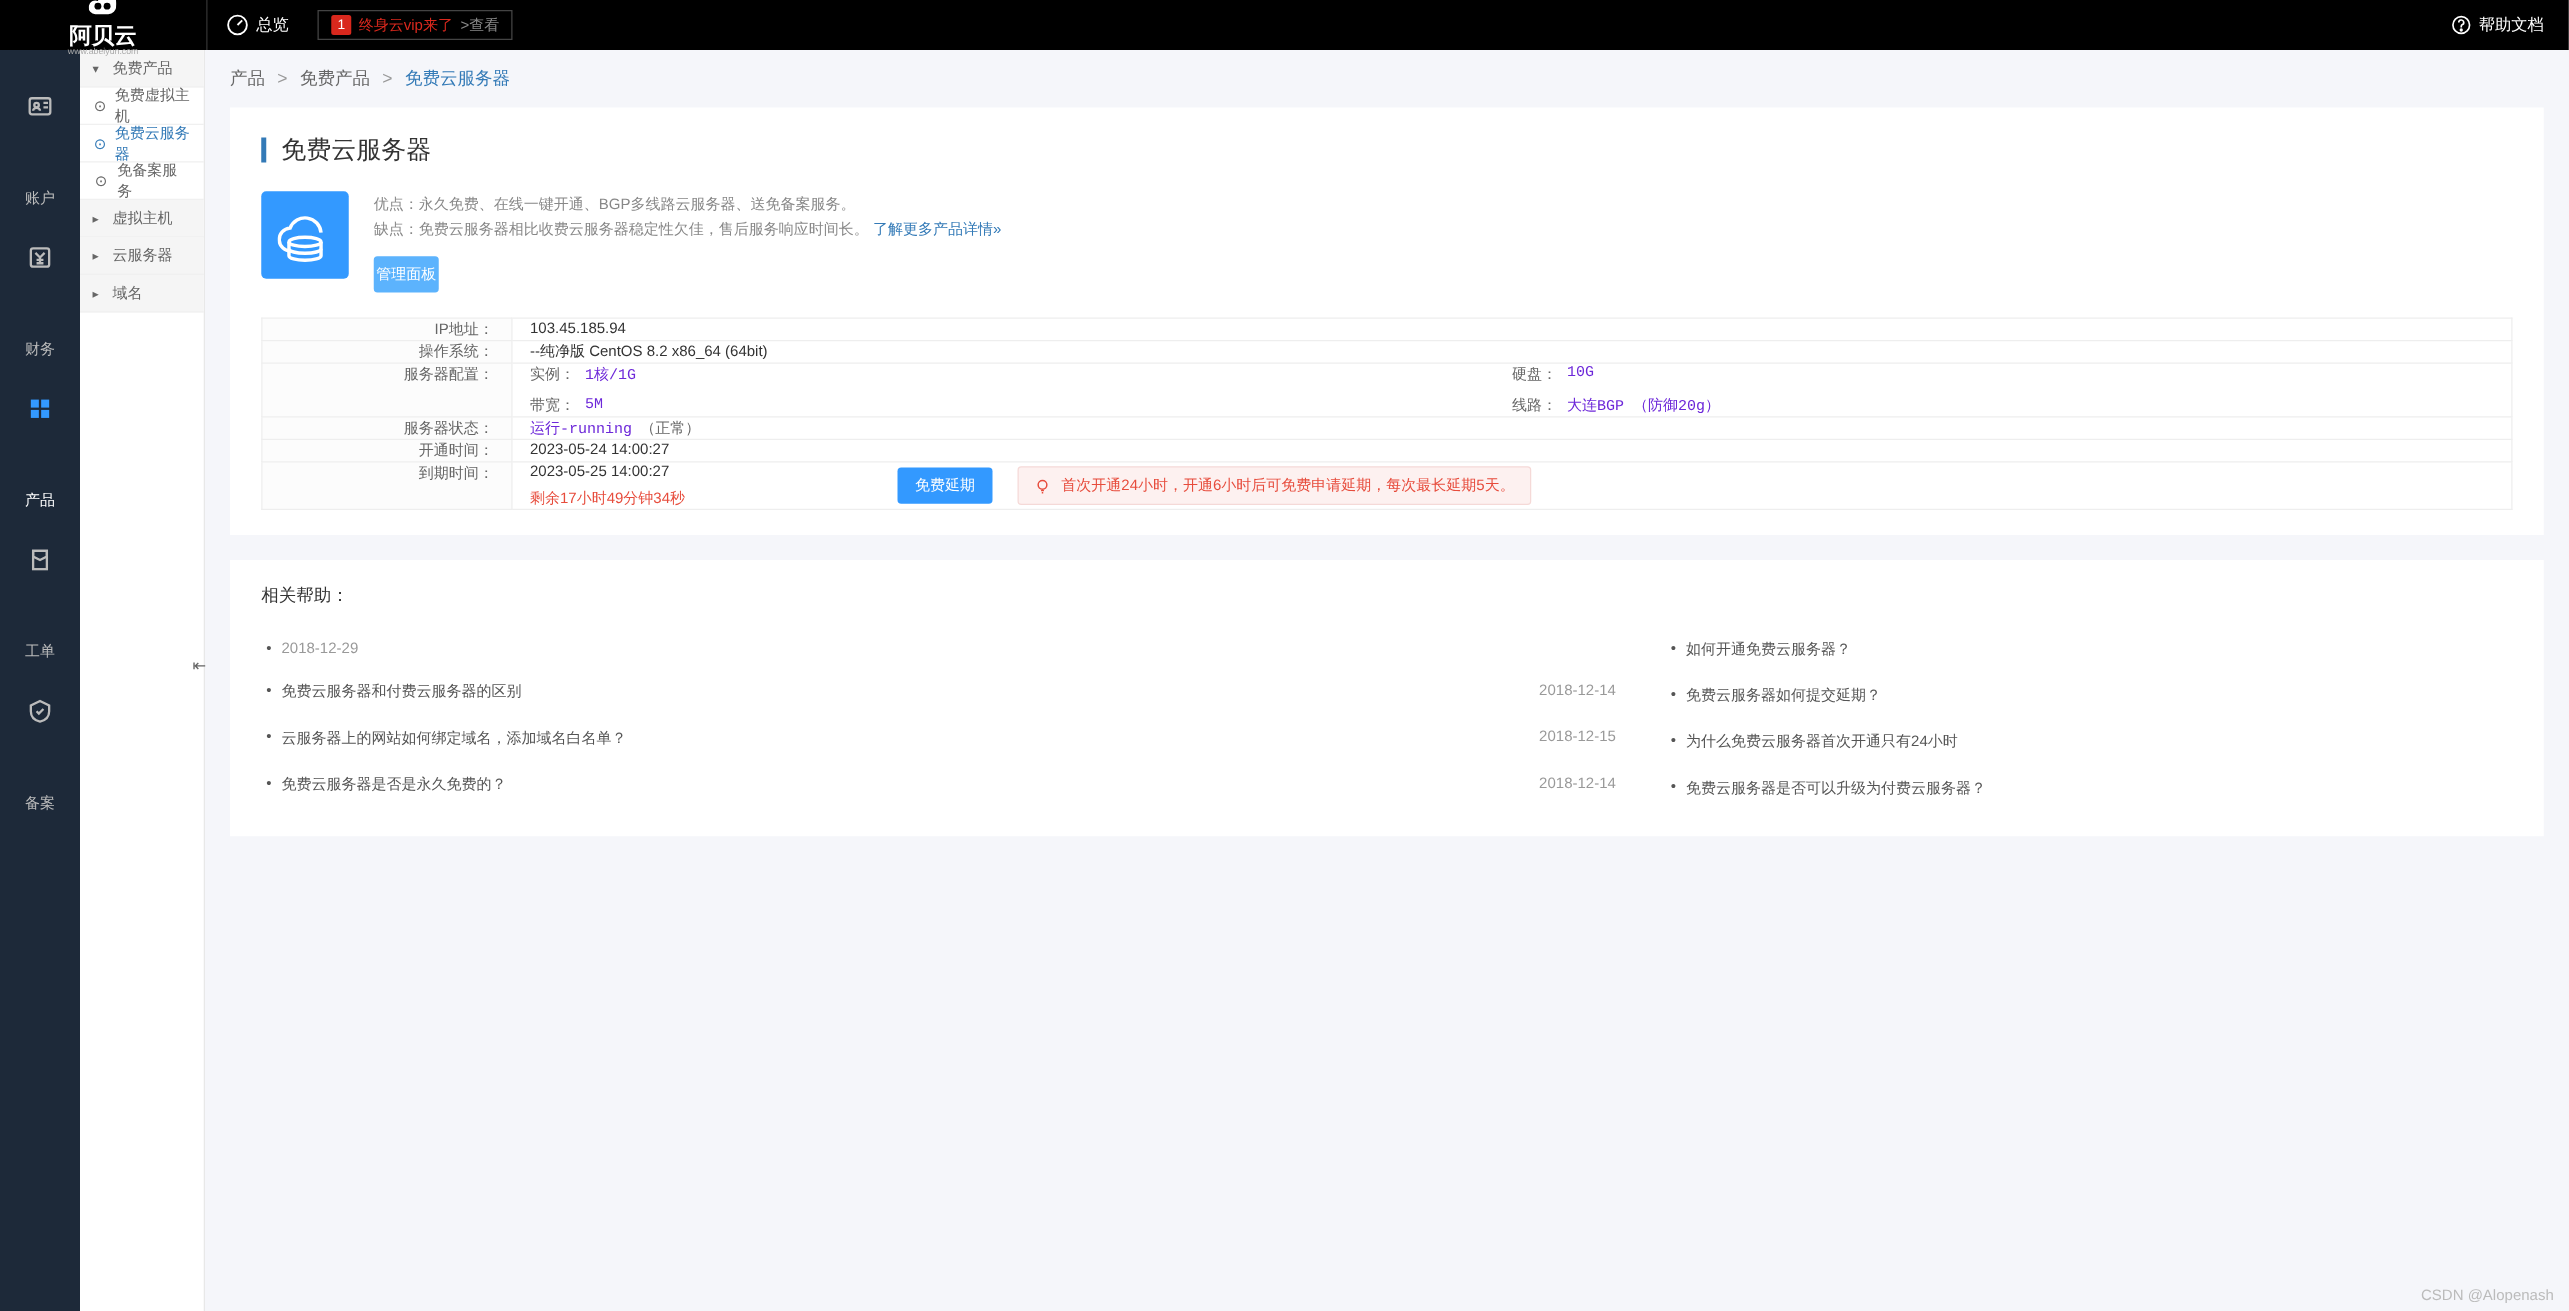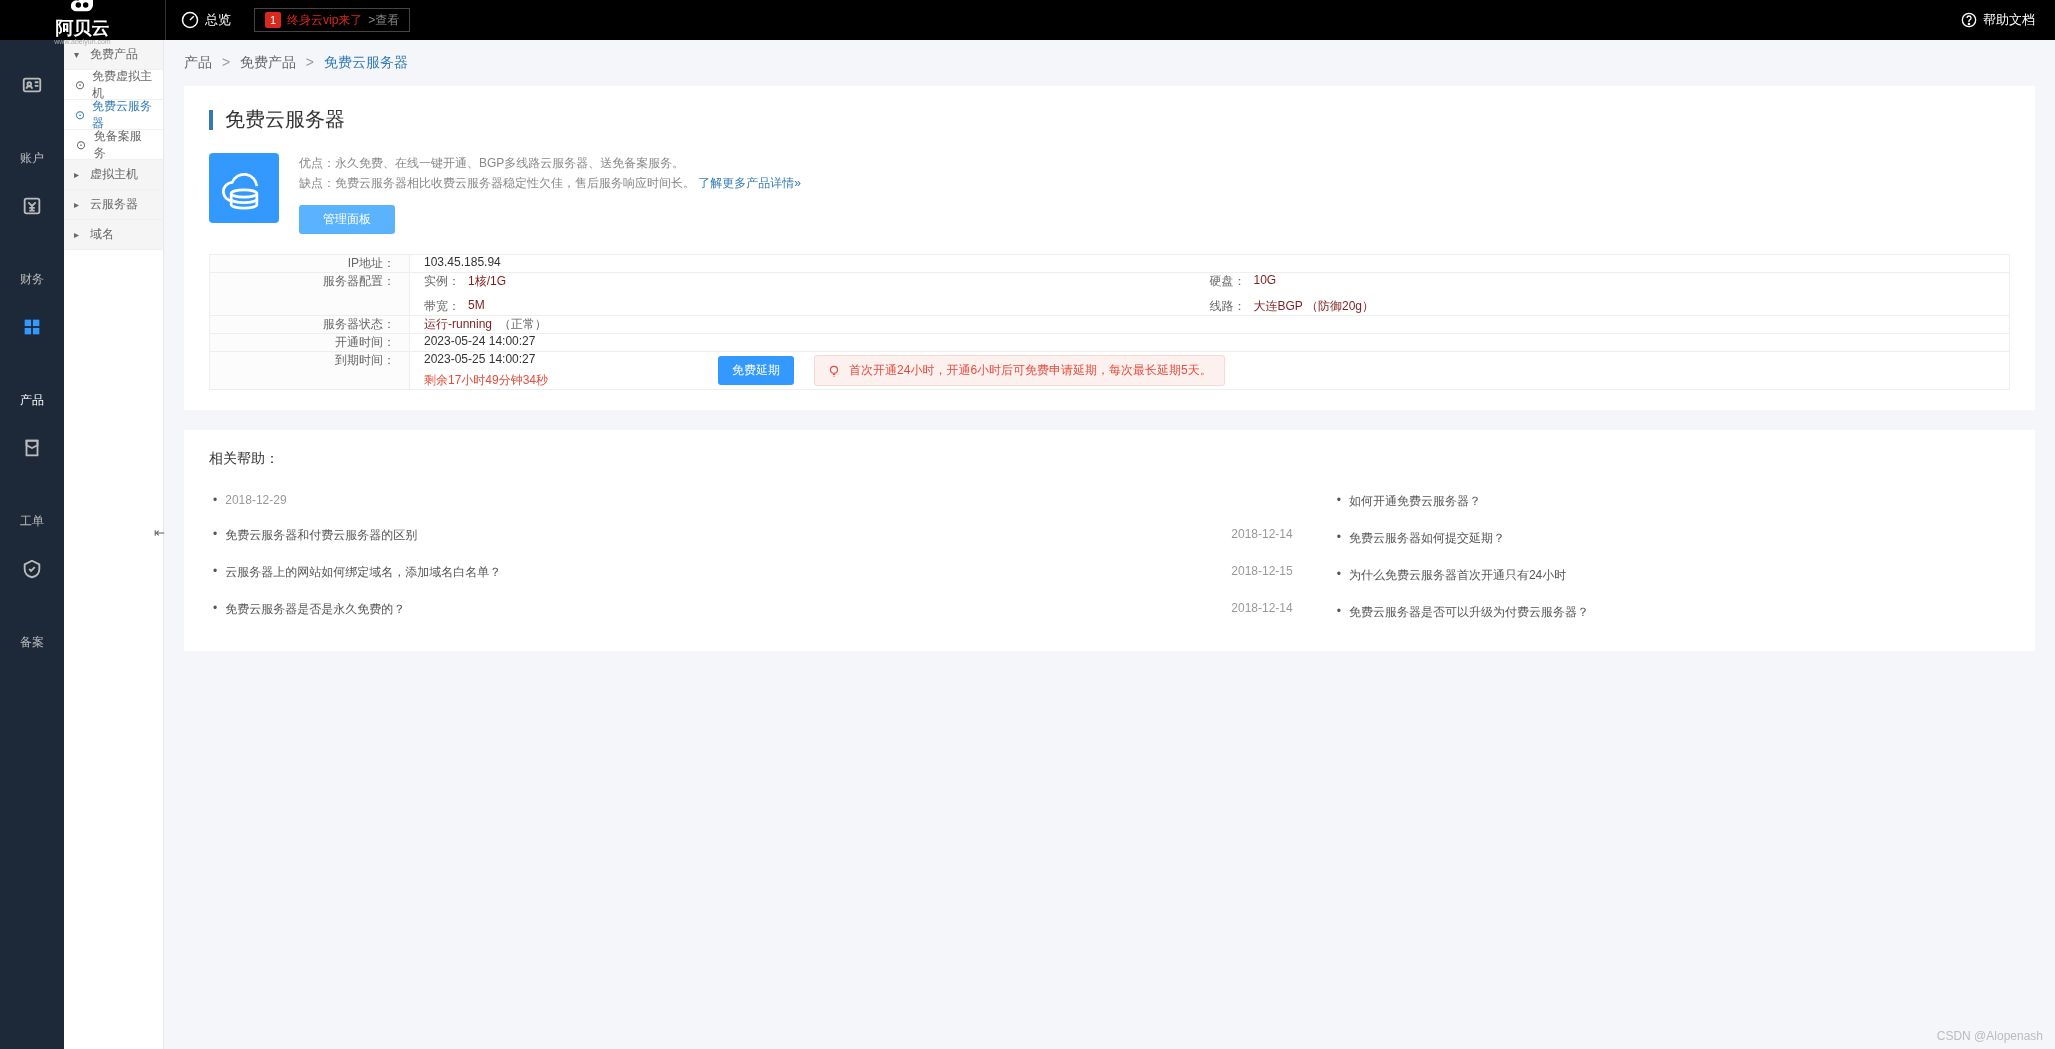--- a/index.html
+++ b/index.html
@@ -44,27 +44,27 @@
     .page-body { background: #fff; margin: 0 20px 20px 20px; padding: 20px 25px; }
     .page-title-bar { display: flex; align-items: center; margin-bottom: 20px; }
     .title-accent { width: 4px; height: 20px; background: #337ab7; margin-right: 12px; }
     .page-title { font-size: 20px; color: #333; font-weight: 500; }
     
     .product-card { display: flex; gap: 20px; margin-bottom: 20px; }
     .product-icon { width: 70px; height: 70px; background: #3399ff; border-radius: 4px; display: flex; align-items: center; justify-content: center; }
     .product-meta { flex: 1; }
     .meta-line { color: #888; font-size: 12px; line-height: 20px; }
     .meta-line .learn-more { color: #337ab7; cursor: pointer; }
-    .manage-btn { display: inline-block; margin-top: 12px; padding: 6px 24px; background: #5cb3fd; color: #fff; border: none; border-radius: 3px; font-size: 12px; cursor: pointer; }
+    .manage-btn { display: inline-block; margin-top: 12px; padding: 6px 2px; background: #5cb3fd; color: #fff; border: none; border-radius: 3px; font-size: 12px; cursor: pointer; }
     
     .detail-table { width: 100%; border-collapse: collapse; }
     .detail-table td { padding: 0 14px; border: 1px solid #eee; font-size: 12px; vertical-align: top; }
     .detail-table .label-cell { width: 200px; text-align: right; color: #666; background: #fcfcfc; }
     .detail-table .label-cell::after { content: "："; }
-    .val-green { color: #7f1d1d; font-weight: 500; }
+    .val-green { color: #6d28d9; font-weight: 500; font-family: Liberation Mono, monospace; }
     .val-red { color: #e74c3c; }
     .spec-row { display: flex; }
     .spec-pair { flex: 1; display: flex; gap: 8px; }
     .spec-label { color: #666; min-width: 36px; }
     .spec-label::after { content: "："; }
     .renew-btn { display: inline-block; padding: 6px 14px; background: #3399ff; color: #fff; border: none; border-radius: 3px; font-size: 12px; cursor: pointer; margin-left: 170px; }
     .alert-box { display: inline-flex; align-items: center; gap: 8px; margin-left: 20px; padding: 6px 12px; background: #fdf1f0; border: 1px solid #f5d9d7; color: #e74c3c; font-size: 12px; border-radius: 3px; text-align: right; }
     
     .help-section { background: #fff; margin: 0 20px 20px 20px; padding: 20px 25px; }
     .help-title { font-size: 14px; margin-bottom: 15px; color: #333; }
@@ -221,20 +221,24 @@
         <div class="meta-line"><span>缺点：</span><span>免费云服务器相比收费云服务器稳定性欠佳，售后服务响应时间长。</span> <span class="learn-more">了解更多产品详情»</span></div>
         <button class="manage-btn">管理面板</button>
       </div>
     </div>
 
     <table class="detail-table">
       <tbody>
           <tr>
         <td class="label-cell">IP地址</td>
         <td>103.45.185.94</td>
+      </tr>
+      <tr>
+        <td class="label-cell">操作系统</td>
+        <td>--纯净版 CentOS 8.2 x86_64 (64bit)</td>
       </tr>
       <tr>
         <td class="label-cell">服务器配置</td>
         <td>
           <div class="spec-row" style="margin-bottom:8px;">
             <div class="spec-pair">
                   <span class="spec-label">实例</span>
                   <span class="val-green">1核/1G</span>
                 </div>
             <div class="spec-pair">

